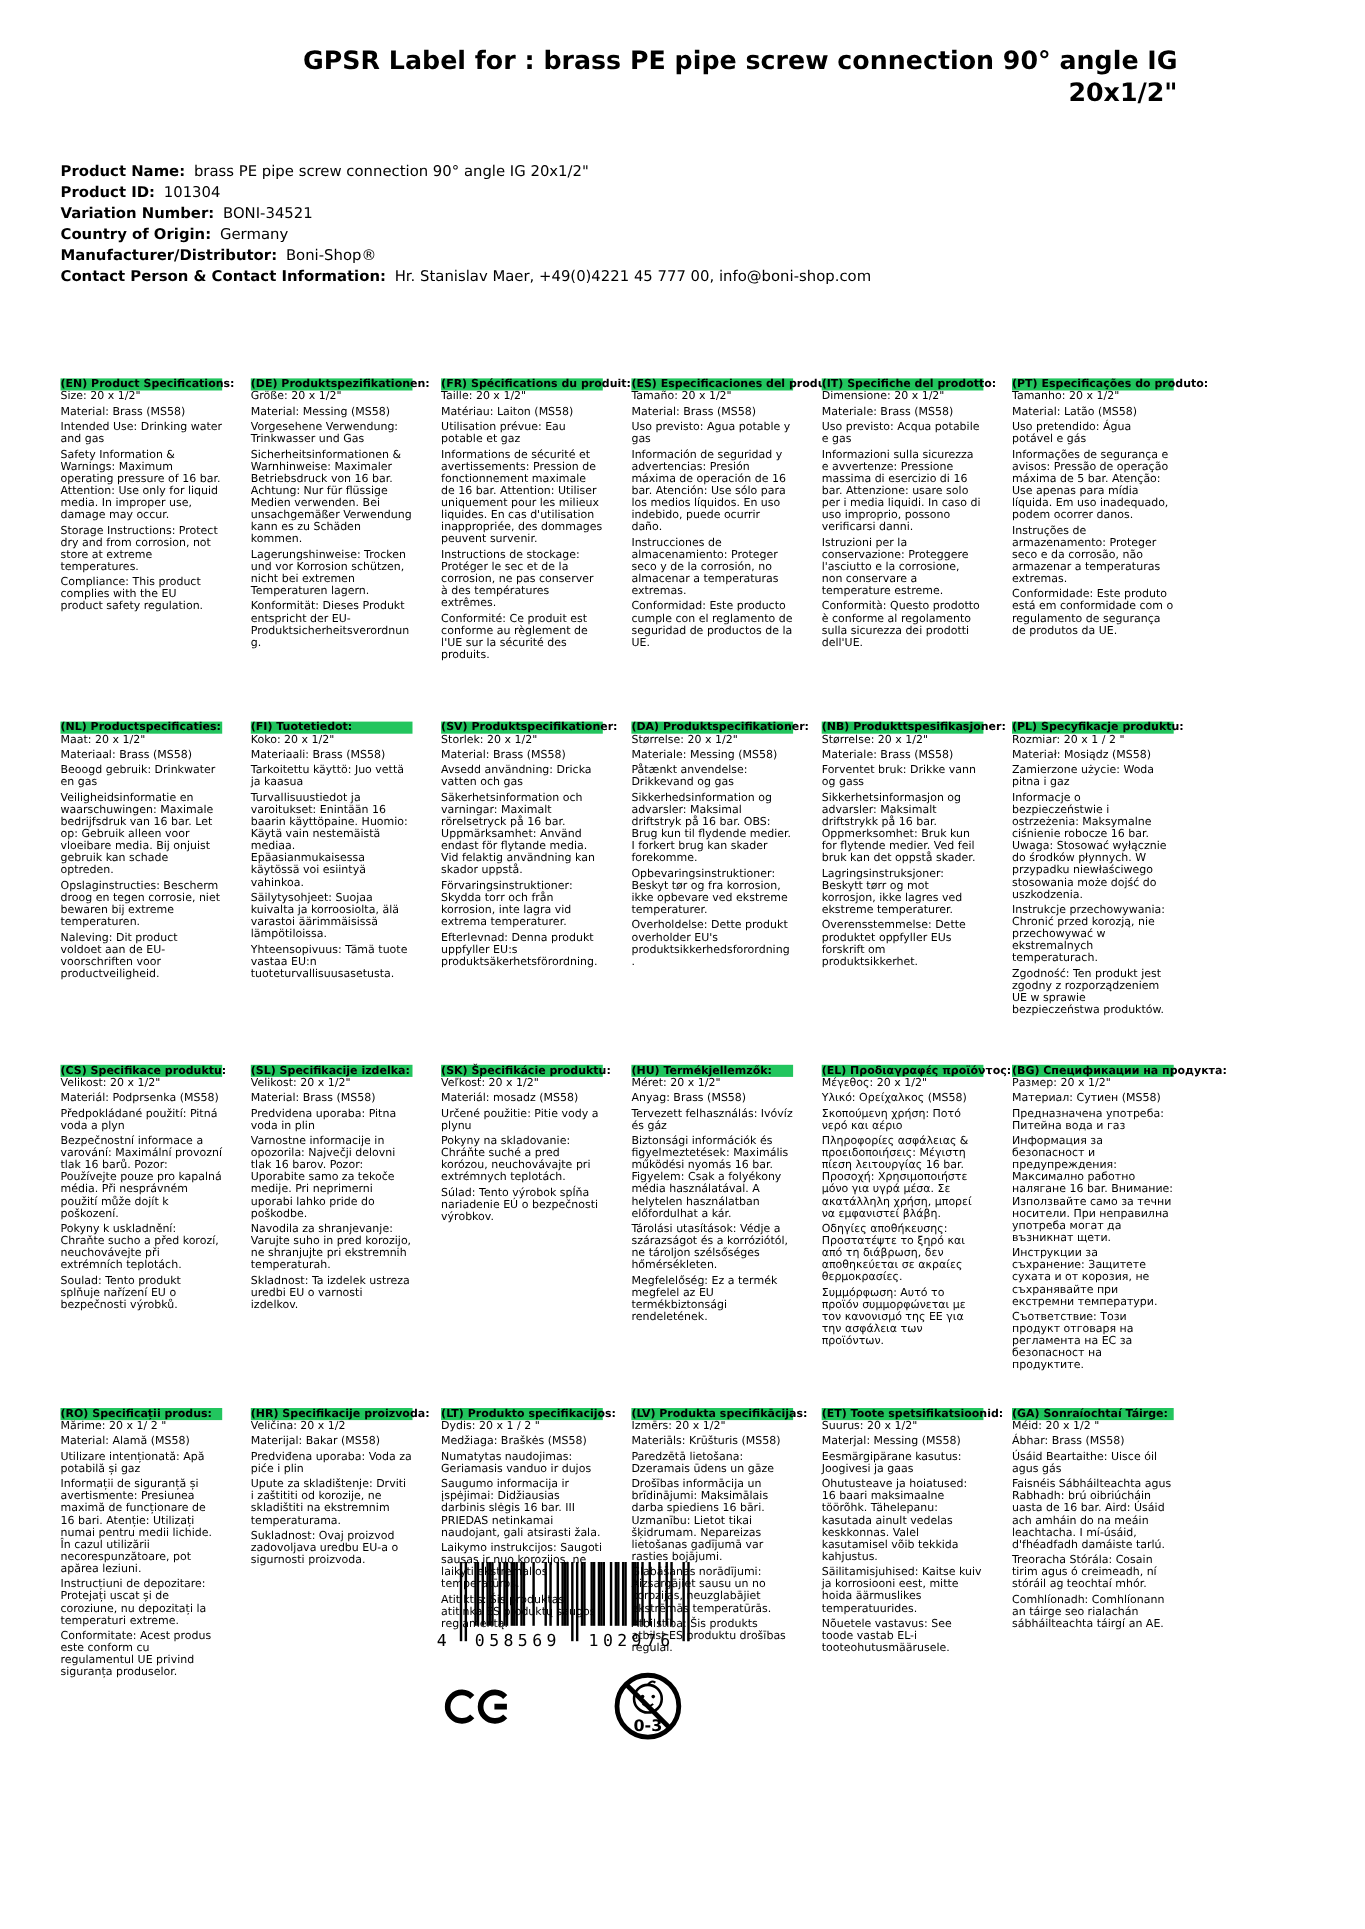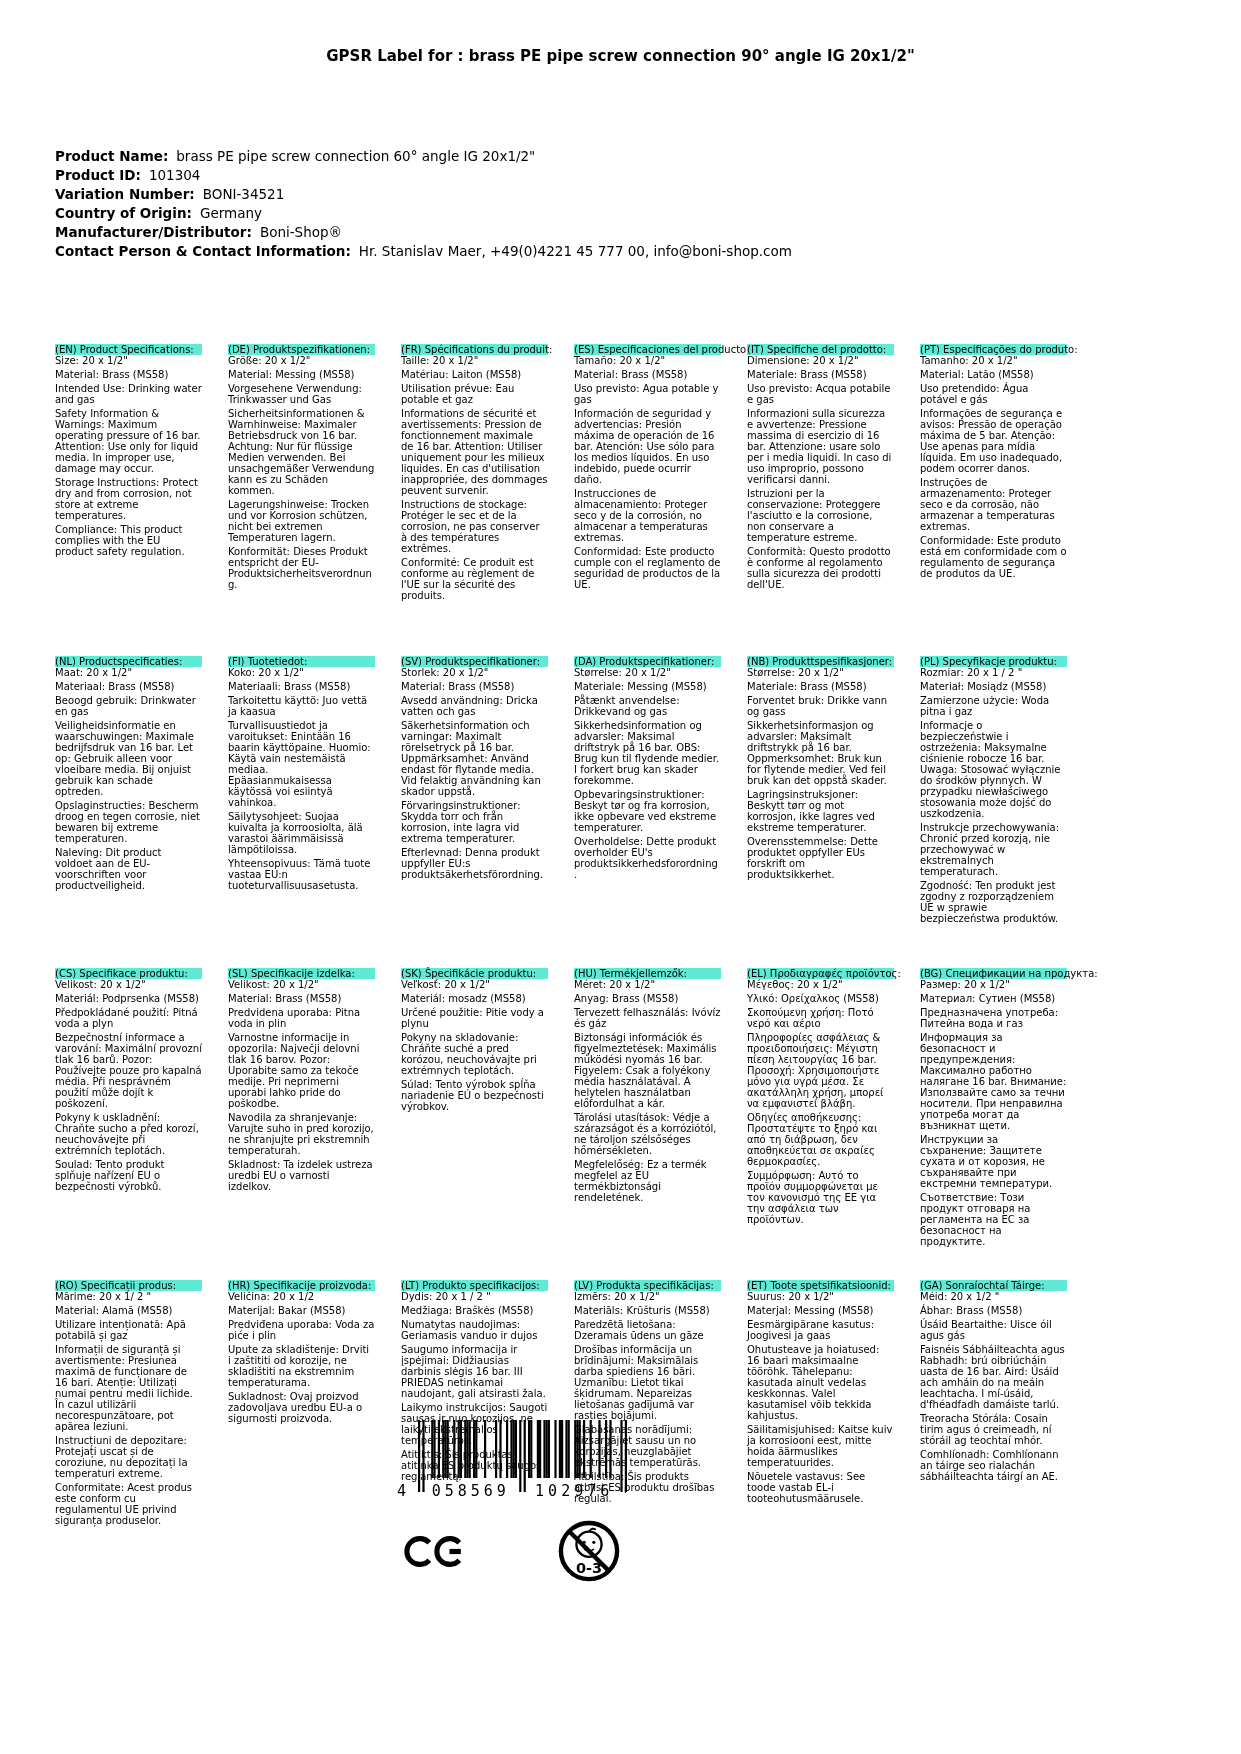--- a/index.html
+++ b/index.html
@@ -1,43 +1,43 @@
 <!DOCTYPE html>
 <html><head>
 <meta charset="utf-8">
 <style>
   *{margin:0;padding:0;box-sizing:border-box}
   html,body{width:1241px;height:1754px}
   body{background:#fff;color:#000;font-family:"DejaVu Sans",sans-serif;position:relative;overflow:hidden}
   .title{position:absolute;top:42px;left:50%;transform:translateX(-50%);width:900px;
-         text-align:center;font-size:15px;font-weight:bold;line-height:29px}
+         text-align:right;font-size:23px;font-weight:bold;line-height:29px}
   .product-info{position:absolute;top:147px;left:55px;font-size:13.5px;line-height:19px}
   .pi-label{font-weight:bold;margin-right:8px}
   .spec-grid{position:absolute;top:344px;left:55px;display:grid;
              grid-template-columns:repeat(6,173px);grid-auto-rows:312px;
              font-size:10px;line-height:11px}
   .spec-block{padding-right:26px}
-  .spec-header{font-weight:normal;white-space:nowrap;background:#5eead4;position:relative}
+  .spec-header{font-weight:bold;white-space:nowrap;background:#22c55e;position:relative}
   .spec-block p{margin:0 0 3px 0;overflow-wrap:break-word}
   .barcode{position:absolute;left:392px;top:1420px}
   .barcode svg rect{fill:#000}
   .bc-num{font-family:"DejaVu Sans Mono",monospace;font-size:15px;letter-spacing:4px;fill:#000}
   .ce-mark{position:absolute;left:404px;top:1524px}
   .age-mark{position:absolute;left:558px;top:1516px}
   .age-label{font-family:"DejaVu Sans",sans-serif;font-weight:bold;font-size:15px}
 </style>
 </head>
 <body>
 
 <div class="page">
 
   <h1 class="title">GPSR Label for : brass PE pipe screw connection 90° angle IG 20x1/2"</h1>
 
   <div class="product-info">
-      <div><span class="pi-label">Product Name:</span><span class="pi-value">brass PE pipe screw connection 60° angle IG 20x1/2"</span></div>
+      <div><span class="pi-label">Product Name:</span><span class="pi-value">brass PE pipe screw connection 90° angle IG 20x1/2"</span></div>
       <div><span class="pi-label">Product ID:</span><span class="pi-value">101304</span></div>
       <div><span class="pi-label">Variation Number:</span><span class="pi-value">BONI-34521</span></div>
       <div><span class="pi-label">Country of Origin:</span><span class="pi-value">Germany</span></div>
       <div><span class="pi-label">Manufacturer/Distributor:</span><span class="pi-value">Boni-Shop®</span></div>
       <div><span class="pi-label">Contact Person &amp; Contact Information:</span><span class="pi-value">Hr. Stanislav Maer, +49(0)4221 45 777 00, info@boni-shop.com</span></div>
     </div>
 
   <div class="spec-grid">
       <div class="spec-block">
         <div class="spec-header">(EN) Product Specifications:</div>

